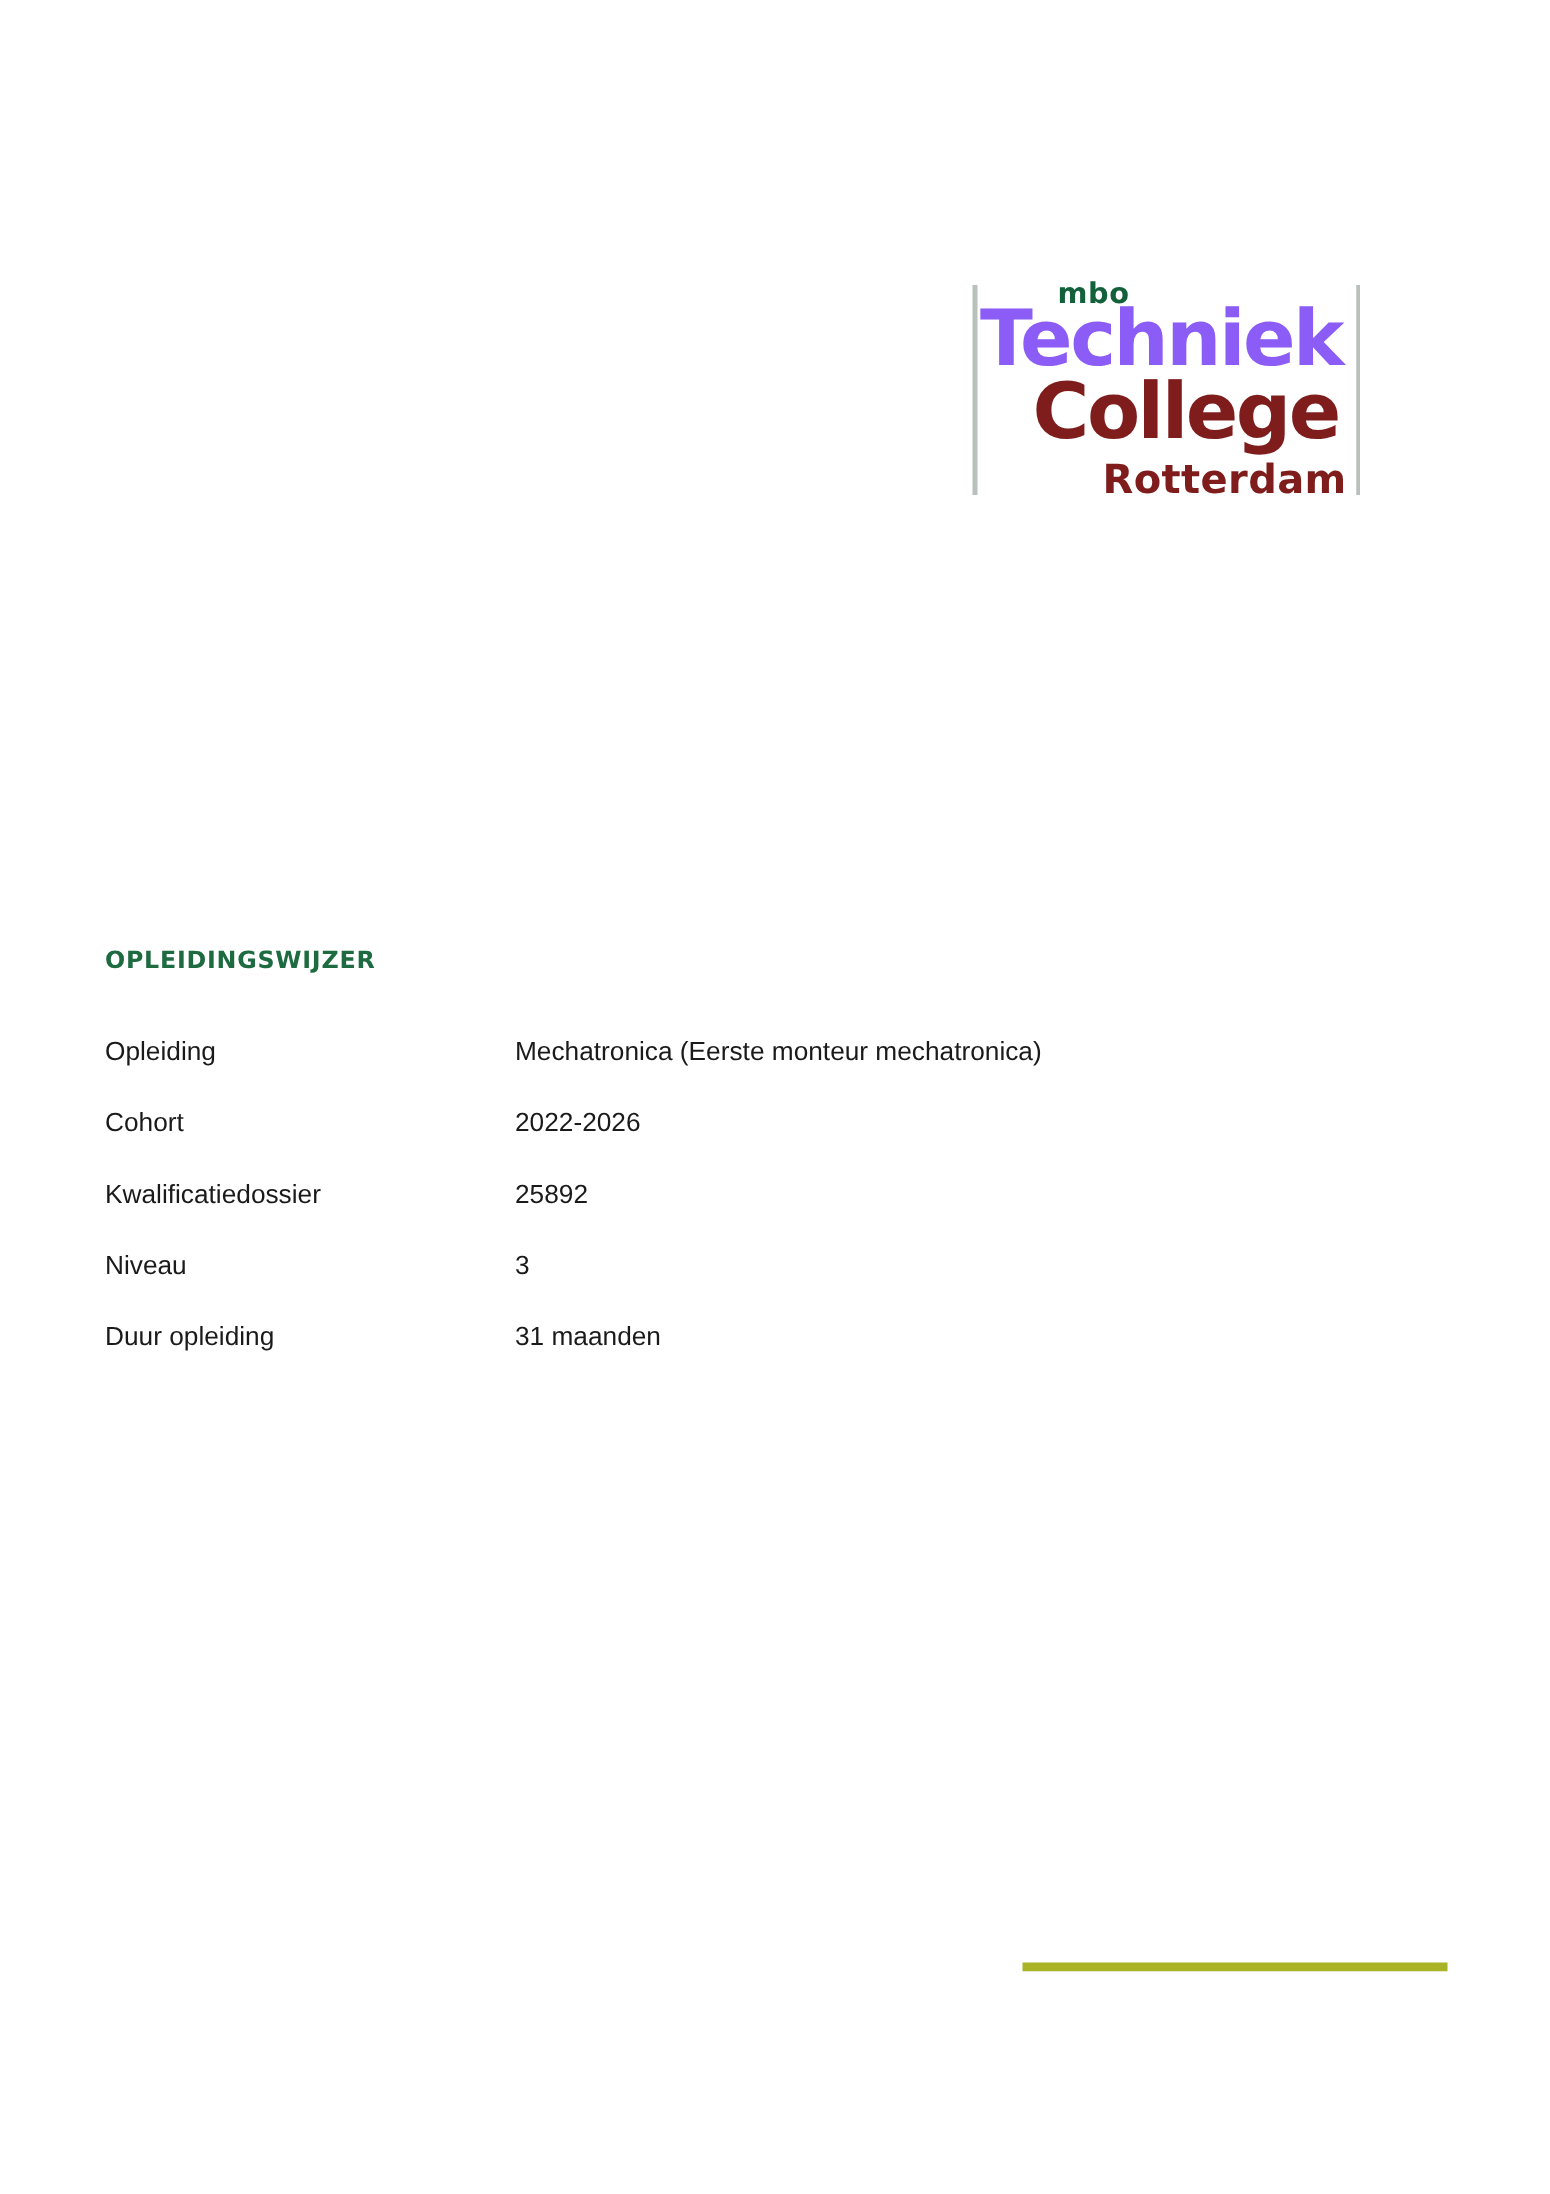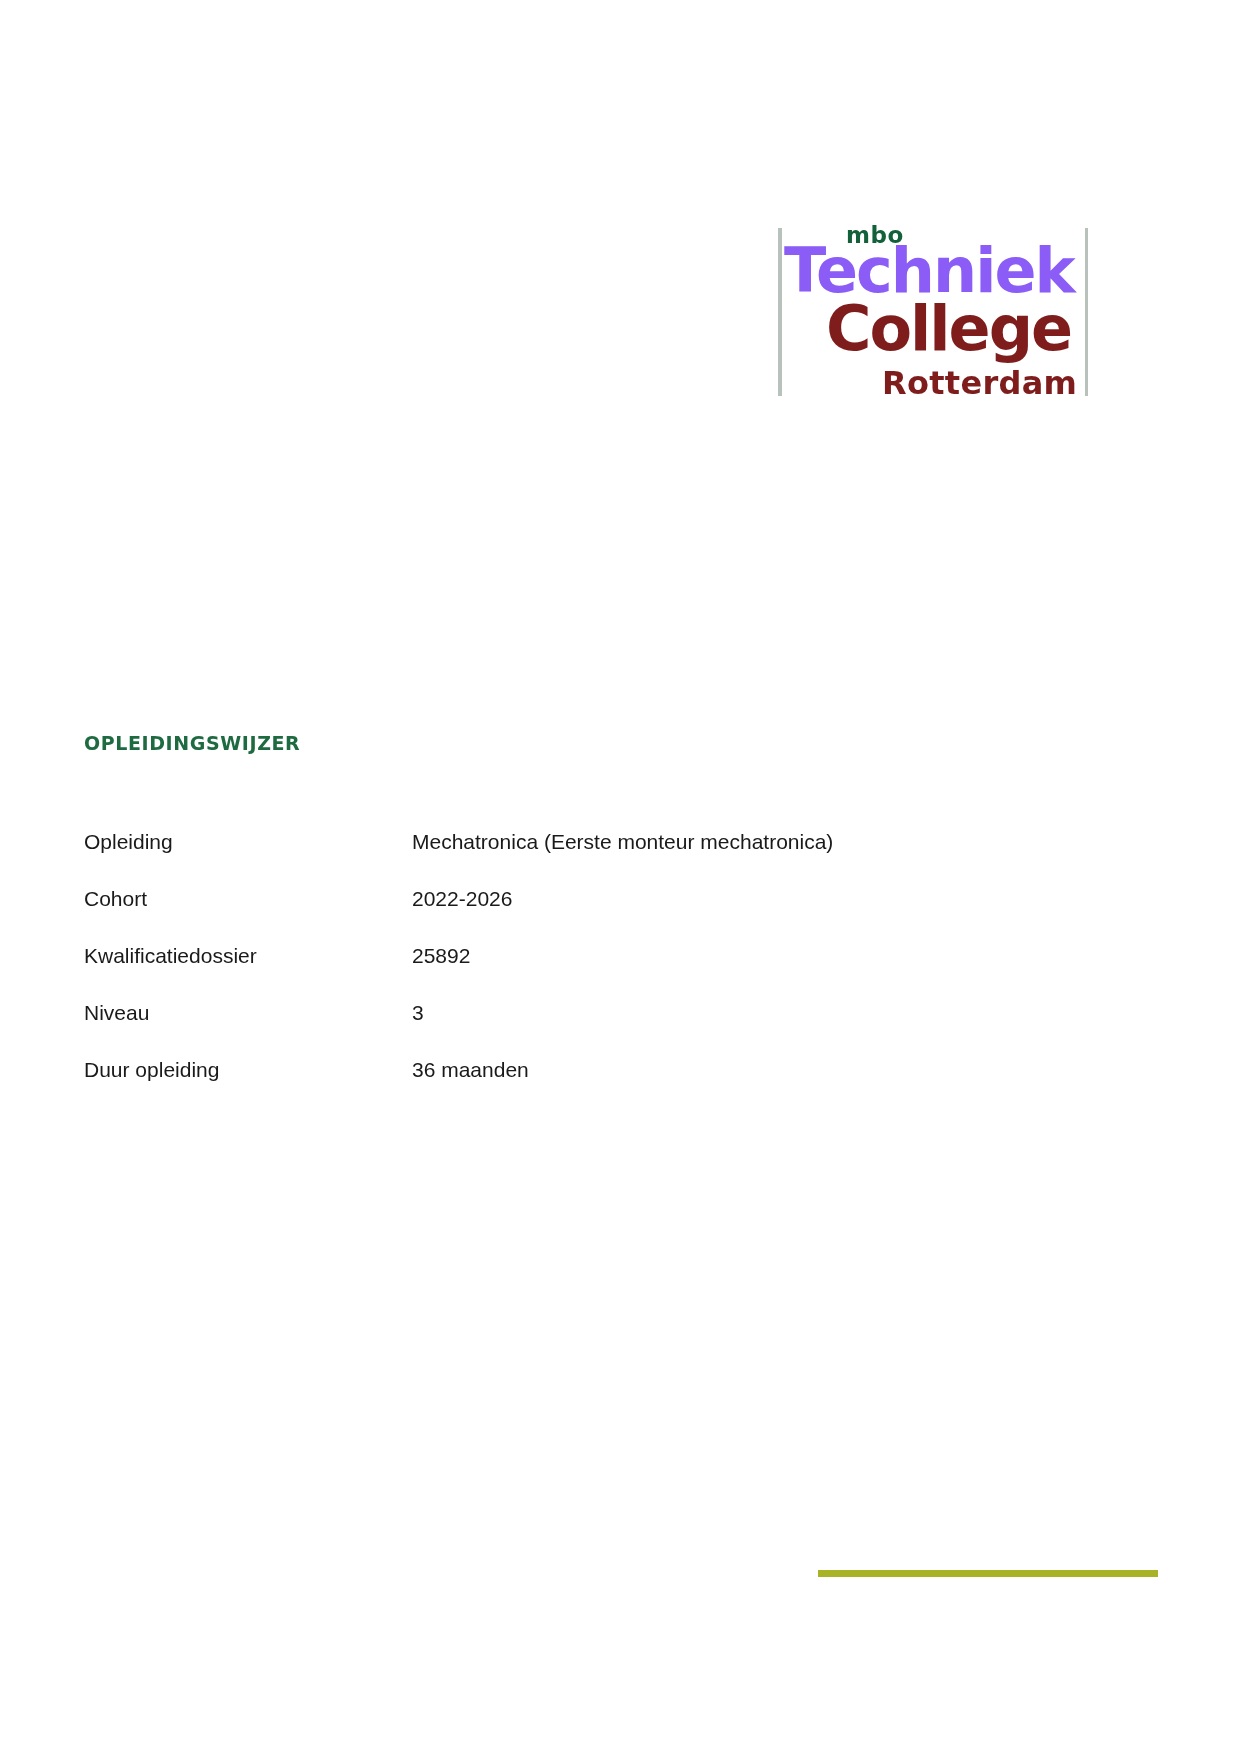--- a/index.html
+++ b/index.html
@@ -82,21 +82,21 @@
     font-weight: 700;
     font-size: 32px;
     letter-spacing: 0.3px;
     color: #7f1d1d;
   }
 
   
   .doc-heading {
     position: absolute;
     left: 84px;
-    top: 732px;
+    top: 757px;
     font-family: "DejaVu Sans", sans-serif;
     font-weight: 700;
     font-size: 19px;
     letter-spacing: 0.6px;
     color: #1e6b41;
   }
 
   
   .info-table {
     position: absolute;
@@ -156,18 +156,18 @@
     <tr>
       <td class="label">Kwalificatiedossier</td>
       <td class="value">25892</td>
     </tr>
     <tr>
       <td class="label">Niveau</td>
       <td class="value">3</td>
     </tr>
     <tr>
       <td class="label">Duur opleiding</td>
-      <td class="value">36 maanden</td>
+      <td class="value">31 maanden</td>
     </tr>
   </tbody>
 </table>
 
 <div class="footer-rule"></div>
 
 </body></html>

